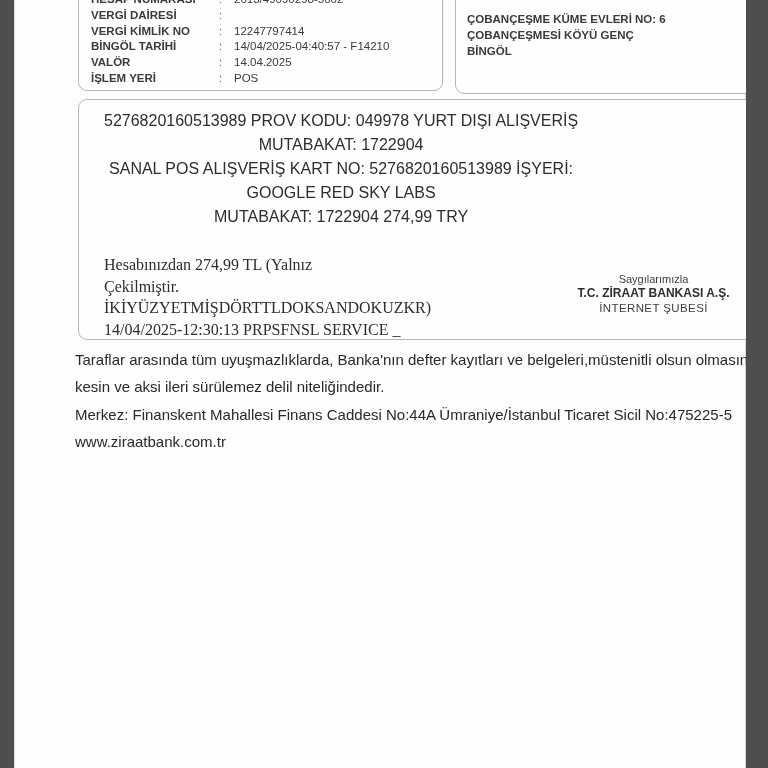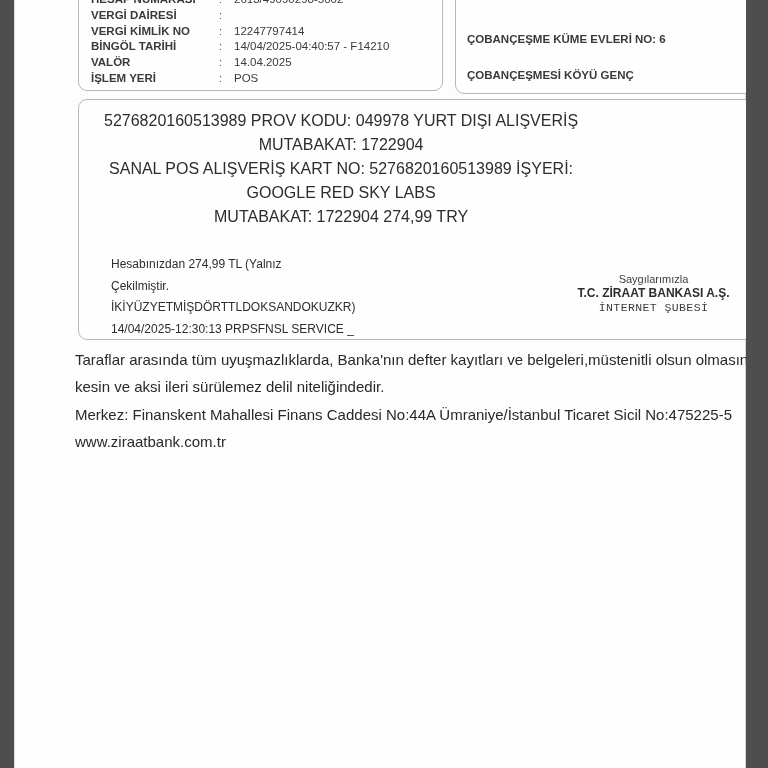--- a/index.html
+++ b/index.html
@@ -29,45 +29,45 @@
   .row .val { flex:1; white-space:nowrap; }
 
   
   .address-box {
     position:absolute; left:455px; top:-36px; width:330px; height:130px;
     border:1.4px solid #b7b7b7; border-radius:9px; background:#fefefe;
   }
   .address-lines { position:absolute; left:11px; top:46px; }
   .address-lines div {
     font-size:11.5px; font-weight:bold; line-height:16.2px;
-    color:#3a3a3a; white-space:nowrap;margin-top:20px;
+    color:#3a3a3a; white-space:nowrap;
   }
 
   
   .main-box {
     position:absolute; left:78px; top:99px; width:700px; height:241px;
     border:1.4px solid #b7b7b7; border-radius:9px; background:#fefefe;
   }
   .tx-lines {
     position:absolute; left:25px; top:9px;
     font-size:16px; line-height:24px; color:#2d2d2d;
   }
   .tx-lines div { white-space:nowrap;text-align:center; }
   .debit-lines {
-    position:absolute; left:32px; top:154px;
-    font-size:12px; line-height:21.5px; color:#2d2d2d;
+    position:absolute; left:25px; top:154px;
+    font-size:16px; line-height:21.5px; color:#2d2d2d;font-family:Liberation Serif, serif;
   }
   .debit-lines div { white-space:nowrap; }
   .signature {
     position:absolute; left:472px; top:163px; width:205px;
     text-align:center; color:#3c3c3c;margin-top:9px;
   }
   .sig1 { font-size:11px;   line-height:14px; }
   .sig2 { font-size:12px;   line-height:15px; font-weight:bold; color:#2e2e2e; }
-  .sig3 { font-size:11.5px; line-height:14px; letter-spacing:0.4px;font-family:Liberation Mono, monospace; }
+  .sig3 { font-size:11.5px; line-height:14px; letter-spacing:0.4px; }
 
   
   .footer { position:absolute; left:75px; top:346px; width:710px; color:#292929; }
   .footer .fline { font-size:15px; line-height:27.4px; white-space:nowrap; }
 </style>
 </head>
 <body>
 
 <div class="screen">
   <div class="paper"></div>

